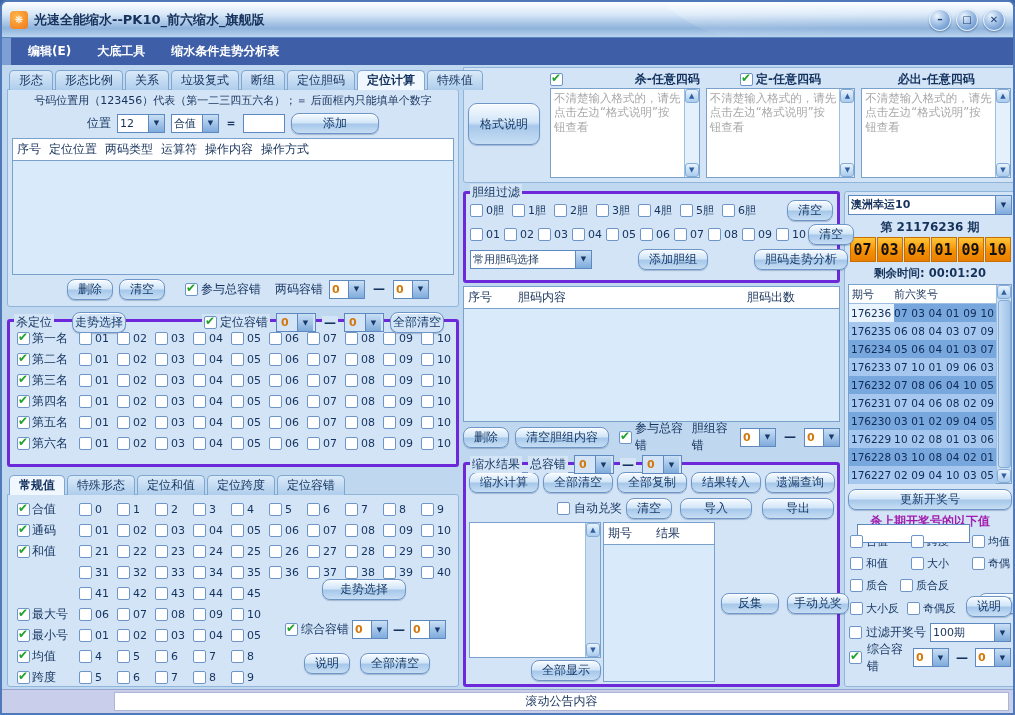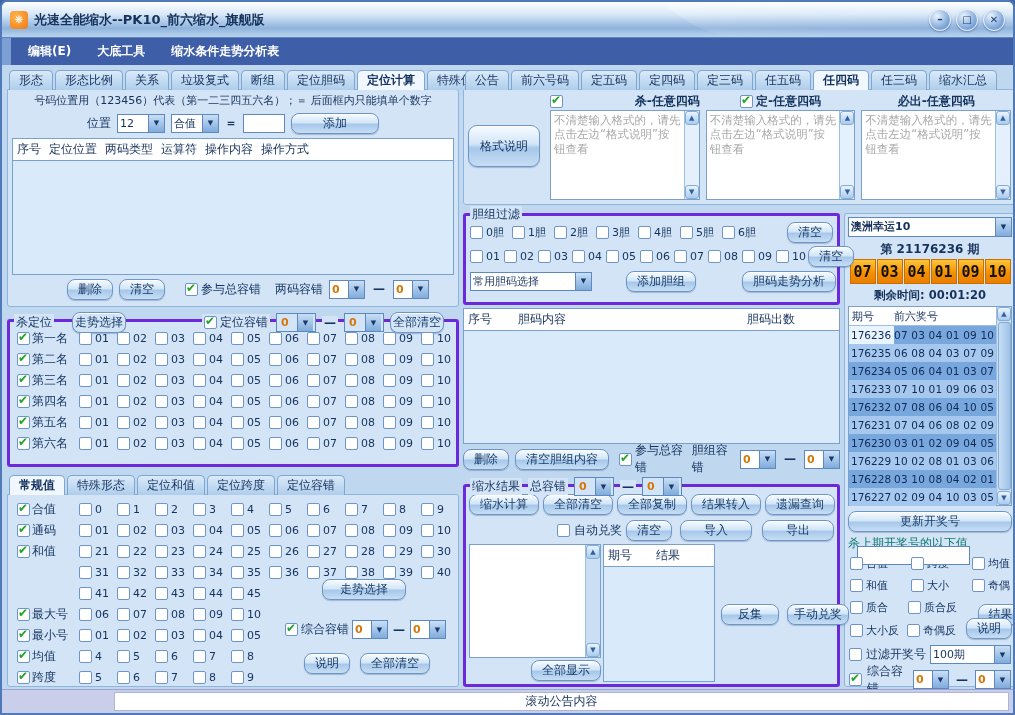--- a/index.html
+++ b/index.html
@@ -856,32 +856,20 @@
             </span>
         </span>
         <span class="flexrow" style="position:absolute;right:28px;top:158px;gap:10px">
           <span class="btn">说明</span>
           <span class="btn">全部清空</span>
         </span>
       </div>
     </div>
 
     <div class="col-right">
-      <div class="tabs">
-
-      <span class="tab">公告</span>
-          <span class="tab">前六号码</span>
-          <span class="tab">定五码</span>
-          <span class="tab">定四码</span>
-          <span class="tab">定三码</span>
-          <span class="tab">任五码</span>
-          <span class="tab active">任四码</span>
-          <span class="tab">任三码</span>
-          <span class="tab">缩水汇总</span>
-        </div>
 
       <div class="panel" style="height:116px;flex:none;display:flex;gap:6px;padding:2px 4px 4px 4px">
         <div style="width:76px;flex:none;display:flex;align-items:center">
           <span class="btn" style="width:72px;height:42px;border-radius:9px">格式说明</span>
         </div>
         <div style="flex:1;display:flex;flex-direction:column">
           <div class="flexrow" style="gap:3px;justify-content:space-between;height:18px;flex:none">
             <span class="cb on"></span>
             <span style="font-weight:bold">杀-任意四码</span>
           </div>
@@ -1006,21 +994,21 @@
                     <span>10</span>
                   </span>
                 </span>
               <span class="btn">清空</span>
             </div>
             <div class="flexrow" style="height:26px;gap:10px">
               <span class="dd nav" style="width:122px">
                 <span class="v" style="flex:1;text-align:left">常用胆码选择</span>
                 <span class="a"></span>
               </span>
-              <span class="btn" style="width:102px;margin-left:24px">添加胆组</span>
+              <span class="btn" style="width:102px;margin-left:36px">添加胆组</span>
               <span class="btn" style="width:114px;margin-left:36px">胆码走势分析</span>
             </div>
           </div>
 
           <div class="tbl" style="flex:none;height:136px;margin-top:3px">
             <div class="thead">
               <span class="th" style="width:50px">序号</span>
               <span class="th" style="flex:1">胆码内容</span>
               <span class="th" style="width:96px">胆码出数</span>
             </div>
@@ -1187,21 +1175,21 @@
                 </div>
                 </div>
             </div>
             <span class="sbar">
                 <span class="sa up"></span>
                 <span class="sthumb"></span>
                 <span class="sa dn"></span>
               </span>
           </div>
           <span class="btn" style="width:100%;margin-top:5px;flex:none">更新开奖号</span>
-          <div style="font-weight:normal;color:#0f766e;height:20px;line-height:22px;flex:none">杀上期开奖号的以下值</div>
+          <div style="text-align:center;font-weight:bold;color:#a21caf;height:20px;line-height:22px;flex:none">杀上期开奖号的以下值</div>
           <div class="flexrow" style="height:22px;flex:none;justify-content:space-between;padding:0 2px">
 
           <span class="opt" style="width:auto">
                 <span class="cb"></span>
                 <span>合值</span>
               </span>
               <span class="opt" style="width:auto">
                 <span class="cb"></span>
                 <span>跨度</span>
               </span>
@@ -1218,21 +1206,21 @@
               </span>
               <span class="opt" style="width:auto">
                 <span class="cb"></span>
                 <span>大小</span>
               </span>
               <span class="opt" style="width:auto">
                 <span class="cb"></span>
                 <span>奇偶</span>
               </span>
             </div>
-          <div class="flexrow" style="height:22px;flex:none;gap:20px;padding:0 2px">
+          <div class="flexrow" style="height:22px;flex:none;gap:12px;padding:0 2px">
 
           <span class="opt" style="width:auto">
                 <span class="cb"></span>
                 <span>质合</span>
               </span>
               <span class="opt" style="width:auto">
                 <span class="cb"></span>
                 <span>质合反</span>
               </span>
             </div>

